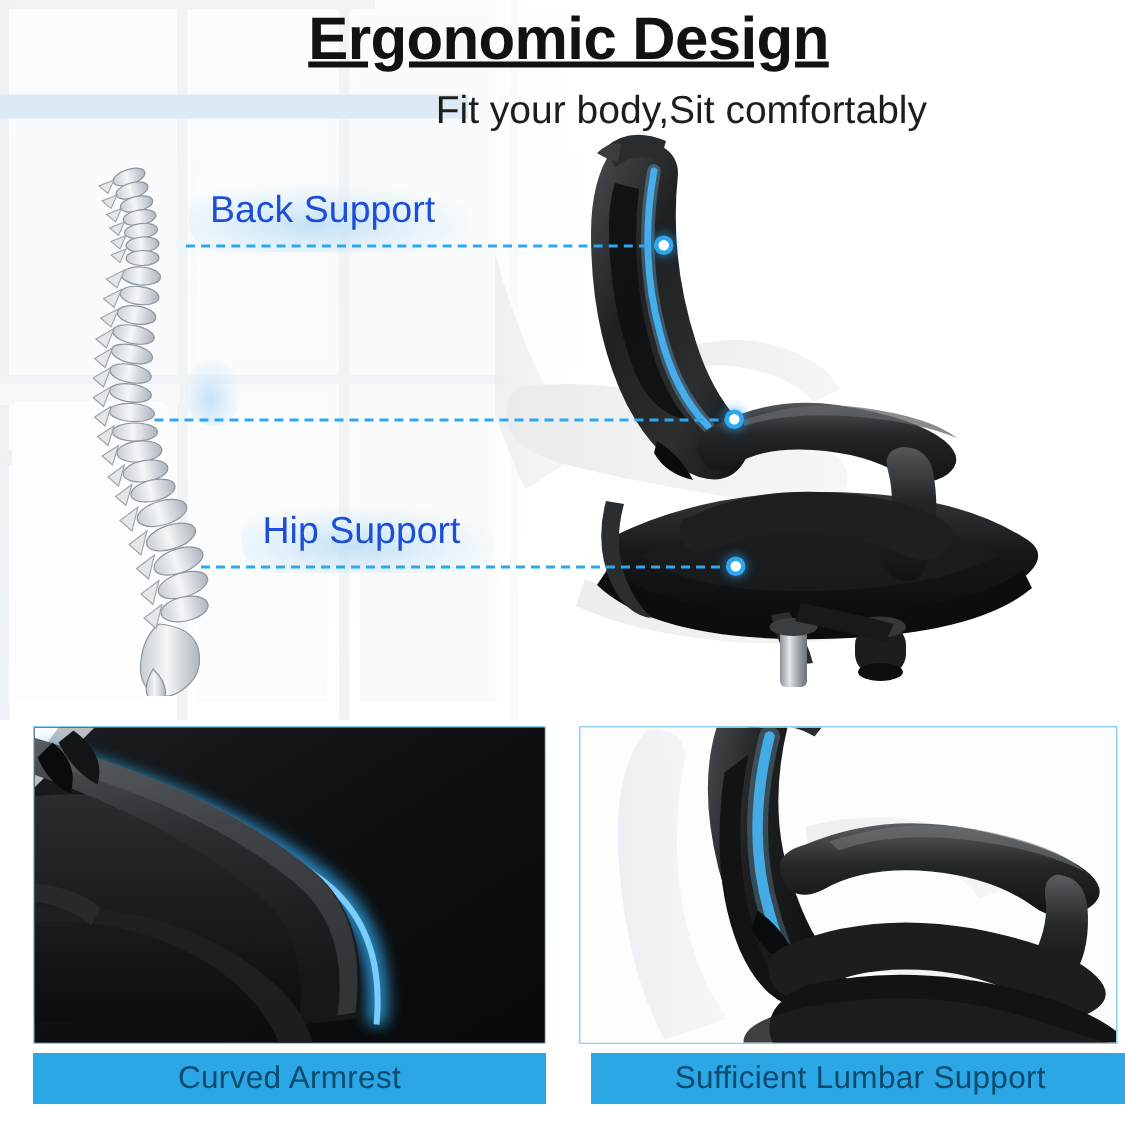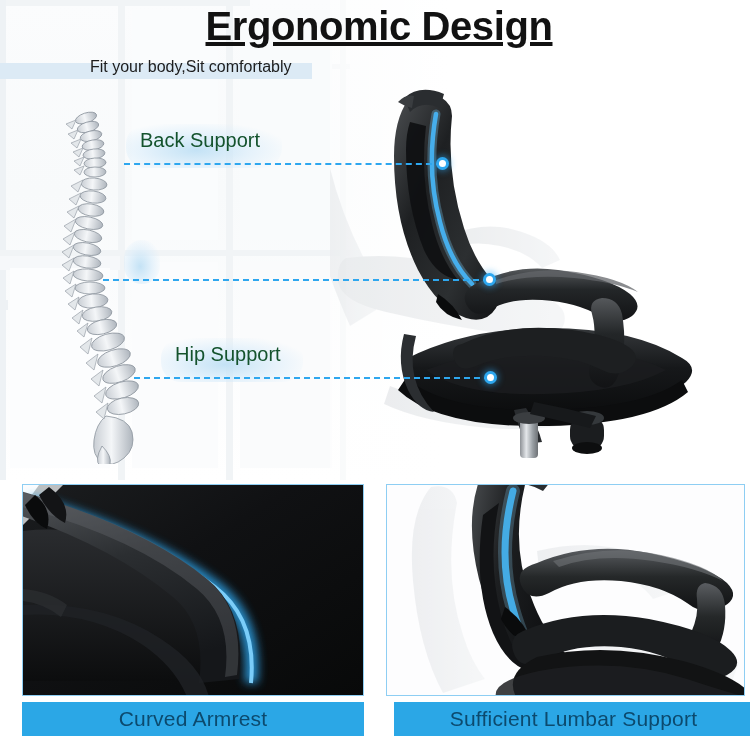--- a/index.html
+++ b/index.html
@@ -22,36 +22,36 @@
   .bg-fade{position:absolute;left:330px;top:0;width:420px;height:480px;
            background:linear-gradient(90deg,rgba(255,255,255,.55) 0%,#ffffff 28%,#ffffff 100%);}
 
   
   .title{
     position:absolute;left:0;top:4px;width:750px;text-align:center;
     font-size:40px;font-weight:bold;color:#121212;letter-spacing:-.4px;
     padding-left:8px;box-sizing:border-box;text-decoration:underline;
   }
   .subtitle{
-    position:absolute;left:0;top:58px;width:618px;text-align:left;
-    font-size:16px;color:#1d1d1d;padding-left:90px;box-sizing:border-box;
+    position:absolute;left:0;top:58px;width:618px;text-align:right;
+    font-size:26px;color:#1d1d1d;padding-left:90px;box-sizing:border-box;
   }
 
   
   .spine{position:absolute;left:62px;top:104px;width:110px;height:360px;}
 
   
   .callout{position:absolute;height:36px;display:flex;align-items:center;}
   .callout .glow{
     position:absolute;left:-14px;top:2px;right:-22px;bottom:-10px;
     background:radial-gradient(ellipse at 45% 60%, rgba(193,225,245,.95) 0%, rgba(214,235,250,.55) 45%, rgba(255,255,255,0) 78%);
     border-radius:20px;
   }
   .callout .txt{
-    position:relative;font-size:20px;color:#14532d;white-space:nowrap;
+    position:relative;font-size:25px;color:#1d4ed8;white-space:nowrap;
   }
   #c-back{left:140px;top:122px;}
   #c-waist{left:138px;top:238px;}
   #c-hip{left:175px;top:336px;}
 
   .dash{position:absolute;height:0;border-top:2px dashed #2ea7ef;}
   #d-back{left:124px;top:163px;width:318px;}
   #d-waist{left:103px;top:279px;width:386px;}
   #d-hip{left:134px;top:377px;width:356px;}
 

